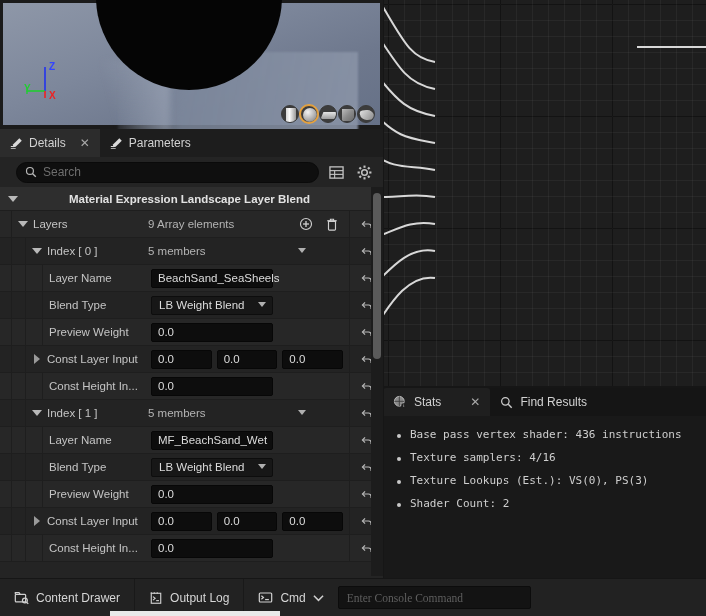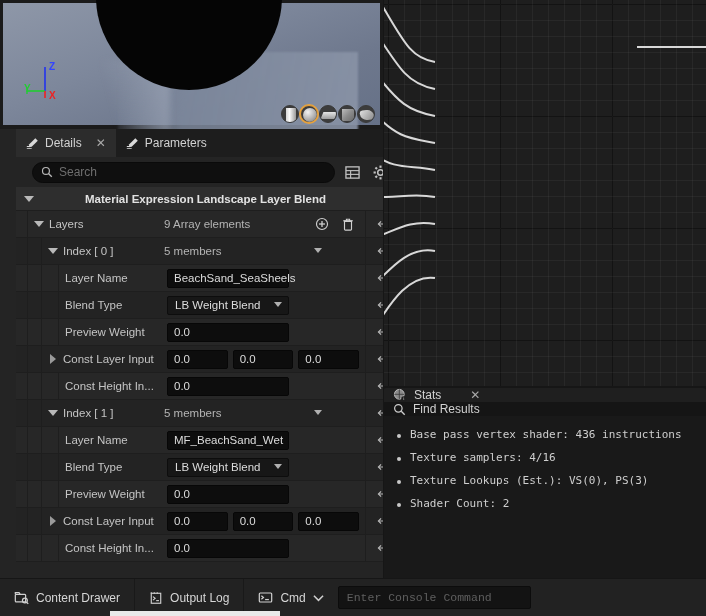--- a/index.html
+++ b/index.html
@@ -37,21 +37,21 @@
   .sb-pln { position:absolute; left:2px; top:6px; width:14px; height:7px;
             background:linear-gradient(180deg,#e6e6e6,#9c9c9c);
             transform:skewX(-22deg); }
   .sb-cub { position:absolute; left:3px; top:3px; width:12px; height:12px;
             background:linear-gradient(135deg,#bdbdbd 0%,#8c8c8c 50%,#6a6a6a 100%); }
   .sb-tea { position:absolute; left:2px; top:4px; width:14px; height:10px;
             background:linear-gradient(135deg,#e0e0e0,#8a8a8a);
             border-radius:3px 7px 3px 7px; transform:rotate(-8deg); }
 
   
-  #details { position:absolute; left:16px; top:129px; width:383px; height:449px;
+  #details { position:absolute; left:0; top:129px; width:383px; height:449px;
              background:#242424;text-align:center; }
   .tabbar { height:28px; background:#1d1d1d; display:flex; align-items:stretch; }
   .tab { display:flex; align-items:center; gap:6px; padding:0 10px;
          font-size:12px; color:#d2d2d2; position:relative; }
   .tab.active { background:#2c2c2c; }
   .tab .tclose { margin-left:8px; color:#a9a9a9; font-size:12px; line-height:1; }
   .ico { display:inline-flex; align-items:center; justify-content:center; flex:0 0 auto; }
 
   .searchrow { height:30px; background:#242424; display:flex; align-items:center;
                padding:0 8px; gap:6px;margin-left:8px; }
@@ -108,42 +108,42 @@
       linear-gradient(to bottom, rgba(255,255,255,.045) 1px, transparent 1px),
       linear-gradient(to right, rgba(0,0,0,.75) 1px, transparent 1px),
       linear-gradient(to bottom, rgba(0,0,0,.75) 1px, transparent 1px);
     background-size: 16px 16px, 16px 16px, 112px 112px, 112px 112px;
     background-position: 5px 4px, 5px 4px, 5px 4px, 5px 4px; }
   #wires { position:absolute; inset:0; }
 
   
   #stats { position:absolute; left:383px; top:388px; width:323px; height:190px;
            background:#191919; }
-  .stabbar { height:28px; background:#151515; display:flex;flex-direction:column; }
+  .stabbar { height:28px; background:#151515; display:flex; }
   .stab { display:flex; align-items:center; gap:7px; padding:0 10px; font-size:12px;
           color:#d2d2d2; }
   .stab.active { background:#1f1f1f; border-radius:3px 3px 0 0; }
   .stab .tclose { margin-left:22px; color:#a9a9a9; font-size:12px; }
   #statsbody { padding:12px 0 0 14px; }
   .sline { display:flex; align-items:flex-start; gap:9px; margin-bottom:10px; }
   .bullet { width:4px; height:4px; border-radius:50%; background:#c9c9c9; margin-top:6px; flex:0 0 auto; }
   .stext { font-family:"DejaVu Sans Mono", monospace; font-size:11px; color:#cfcfcf;
            white-space:nowrap; }
 
   
   #statusbar { position:absolute; left:0; bottom:0; width:706px; height:38px;
                background:#222222; border-top:1px solid #161616; display:flex;
                align-items:center; }
   .sb-item { display:flex; align-items:center; gap:7px; height:38px; padding:0 14px;
              font-size:12px; color:#d6d6d6; border-right:1px solid #191919; }
   .sb-item.first { border-left:none; }
   #cmdinput { flex:1; max-width:266px; height:23px; margin-left:10px;
               background:#131313; border:1px solid #0c0c0c; border-radius:2px;
               display:flex; align-items:center; padding:0 8px; }
-  #cmdinput .ph { font-family:Liberation Mono, monospace; font-size:11.5px; color:#5f5f5f; }
+  #cmdinput .ph { font-family:Liberation Serif, serif; font-size:11.5px; color:#5f5f5f; }
   #sb-right { flex:1; border-left:1px solid #191919; height:38px; }
   #taskbar-sliver { position:absolute; left:110px; bottom:0; width:170px; height:5px;
                     background:#e9e9e9; }
   .divline { position:absolute; background:#161616; }
 </style>
 </head>
 <body>
 
 <div id="root">
 

